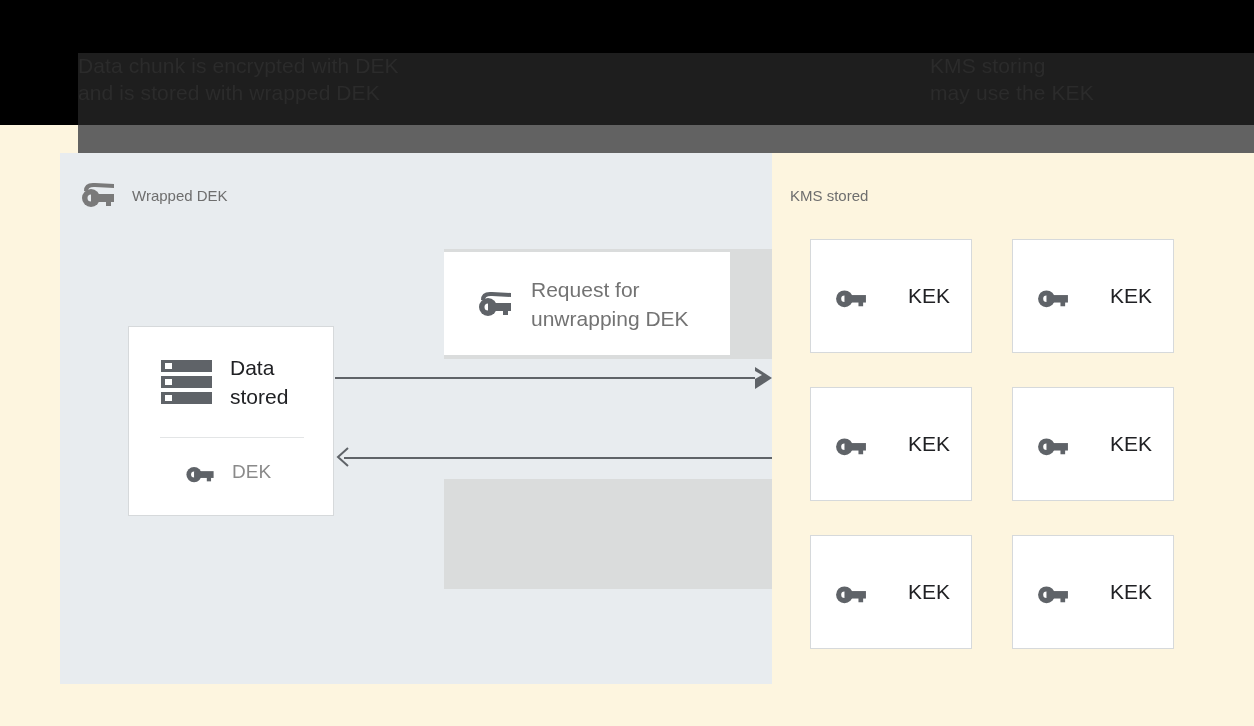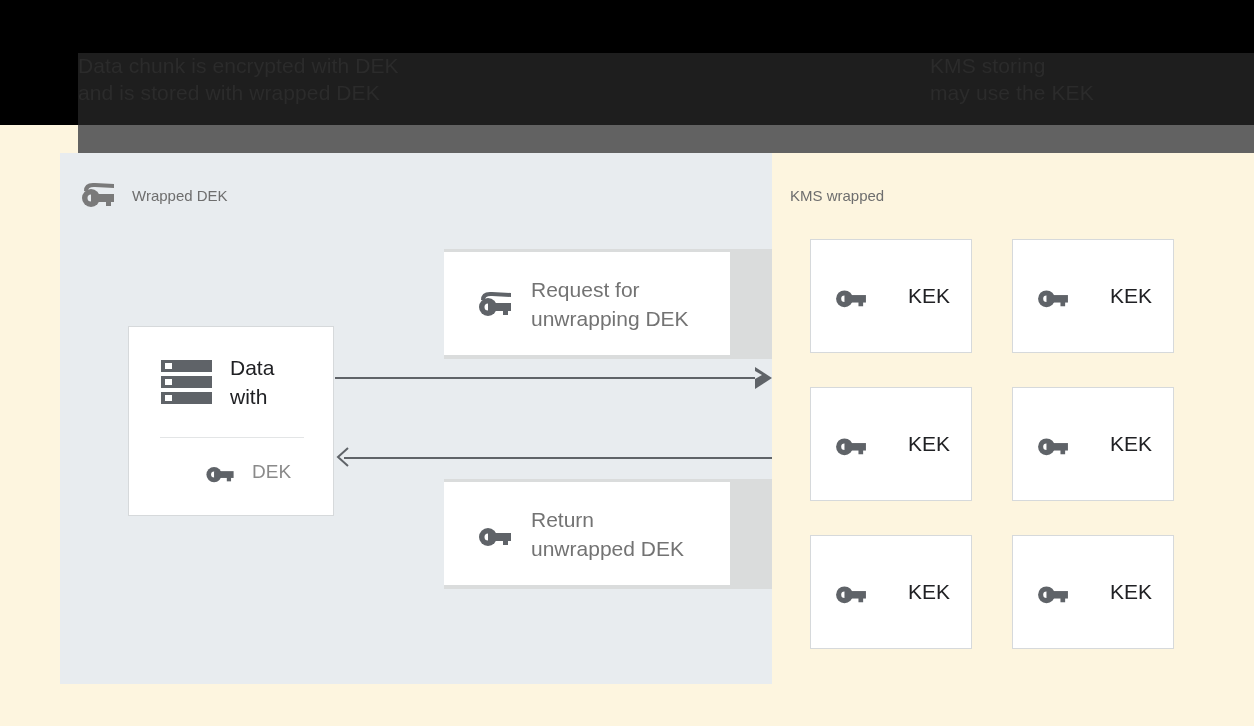--- a/index.html
+++ b/index.html
@@ -147,21 +147,20 @@
     width: 144px; height: 1px;
     background: #E3E5E6;
   }
   .data-card-bottom {
     position: absolute;
     left: 0; top: 132px;
     width: 100%;
     display: flex;
     align-items: center;
     padding-left: 54px;
-    margin-left: 20px;
   }
   .dek-label {
     color: #8a8a8a;
     font-size: 19px;
     line-height: 22px;
     margin-left: 15px;
   }
 
   
   .kek-grid {
@@ -247,21 +246,21 @@
       <path d="M6 11 Q6 2 17 3 L36 4 L36 8 L17 7 Q10 6.5 10 11 Z" fill="#7a7a7a"></path>
       <circle cx="13" cy="18" r="9" fill="#7a7a7a"></circle>
       <circle cx="13" cy="18" r="3.5" fill="#E8ECEF"></circle>
       <rect x="13" y="14" width="23" height="8" fill="#7a7a7a"></rect>
       <rect x="28" y="18" width="5" height="8" fill="#7a7a7a"></rect>
     </svg>
   </span>
   <div class="panel-title client-title">Wrapped DEK</div>
 
   <div class="kms-panel"></div>
-  <div class="panel-title kms-title">KMS wrapped</div>
+  <div class="panel-title kms-title">KMS stored</div>
 
   <div class="msg-band top"></div>
   <div class="msg-band bottom"></div>
 
   <div class="arrow-line arrow-right"></div>
   <div class="arrowhead-solid"></div>
 
   <div class="arrow-line arrow-left"></div>
   <div class="arrowhead-chevron">
     <svg width="14" height="20" viewBox="0 0 14 20">
@@ -276,47 +275,35 @@
         <circle cx="13" cy="18" r="9" fill="#5f6368"></circle>
         <circle cx="13" cy="18" r="3.5" fill="#ffffff"></circle>
         <rect x="13" y="14" width="23" height="8" fill="#5f6368"></rect>
         <rect x="28" y="18" width="5" height="8" fill="#5f6368"></rect>
       </svg>
     </span>
     <span class="msg-text">Request for
 unwrapping DEK</span>
   </div>
 
-  <div class="msg-box bottom">
-    <span>
-      <svg width="40" height="30" viewBox="0 0 40 30">
-        <circle cx="13" cy="18" r="9" fill="#5f6368"></circle>
-        <circle cx="13" cy="18" r="3.5" fill="#ffffff"></circle>
-        <rect x="13" y="14" width="23" height="8" fill="#5f6368"></rect>
-        <rect x="28" y="18" width="5" height="8" fill="#5f6368"></rect>
-      </svg>
-    </span>
-    <span class="msg-text">Return
-unwrapped DEK</span>
-  </div>
 
   <div class="data-card">
     <div class="data-card-top">
       <span>
         <svg width="55" height="50" viewBox="0 0 55 50">
           <rect x="2" y="3" width="51" height="12" fill="#5f6368"></rect>
           <rect x="6" y="6" width="7" height="6" fill="#ffffff"></rect>
           <rect x="2" y="19" width="51" height="12" fill="#5f6368"></rect>
           <rect x="6" y="22" width="7" height="6" fill="#ffffff"></rect>
           <rect x="2" y="35" width="51" height="12" fill="#5f6368"></rect>
           <rect x="6" y="38" width="7" height="6" fill="#ffffff"></rect>
         </svg>
       </span>
       <span class="data-card-label">Data
-with</span>
+stored</span>
     </div>
 
     <div class="data-card-divider"></div>
 
     <div class="data-card-bottom">
       <span>
         <svg width="34" height="26" viewBox="0 0 40 30">
           <circle cx="13" cy="18" r="9" fill="#5f6368"></circle>
           <circle cx="13" cy="18" r="3.5" fill="#ffffff"></circle>
           <rect x="13" y="14" width="23" height="8" fill="#5f6368"></rect>

